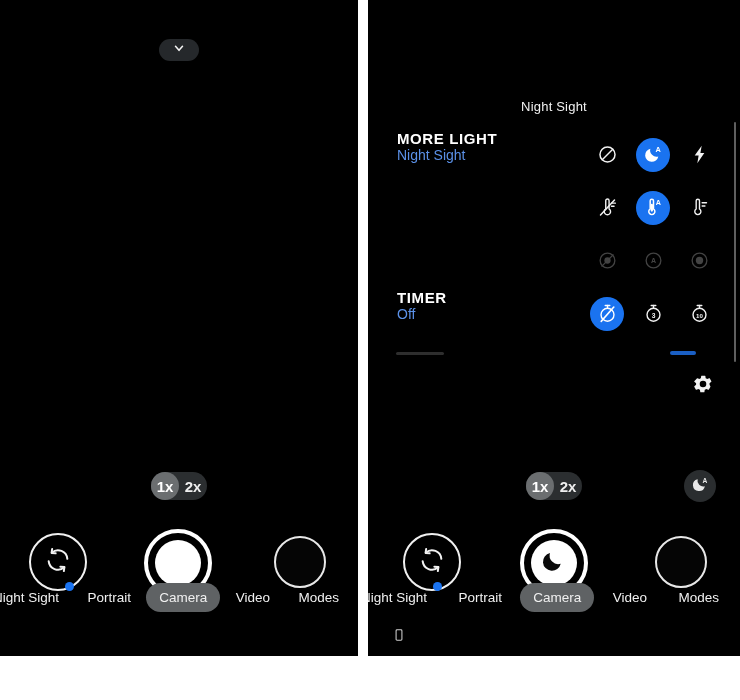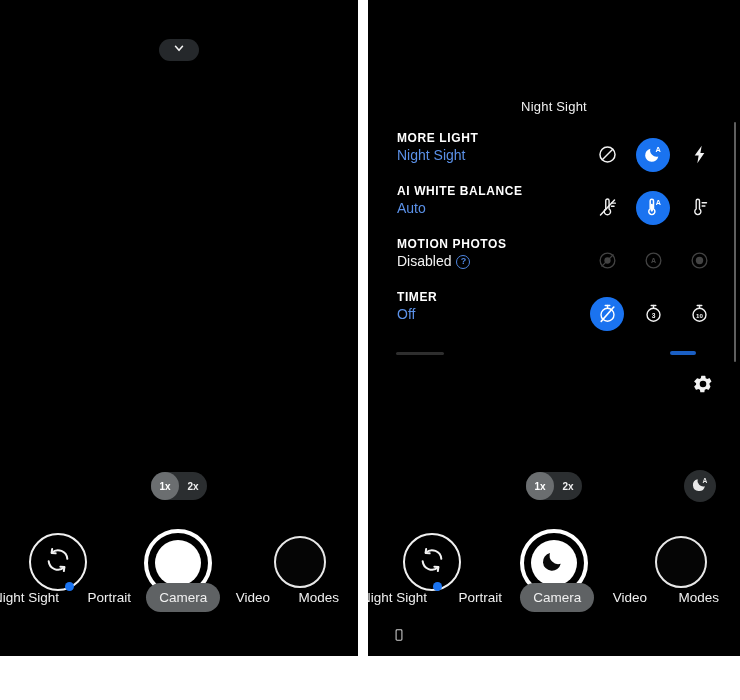--- a/index.html
+++ b/index.html
@@ -43,21 +43,21 @@
   .settings-panel {
     position: absolute; top: 128px; left: 0; width: 372px; height: 240px;
     overflow: hidden;
   }
   .setting-row {
     position: absolute; left: 0; width: 372px; height: 53px;
     display: flex; align-items: center;
   }
   .setting-texts { position: absolute; left: 29px; top: 4px; }
   .setting-label {
-    color: #ffffff; font-size: 12px; font-weight: bold;
+    color: #ffffff; font-size: 15px; font-weight: bold;
     letter-spacing: .6px; text-transform: uppercase;
     line-height: 13px;
   }
   .setting-value {
     font-size: 14px; line-height: 19px; margin-top: 1px;
     display: flex; align-items: center; gap: 5px;
   }
   .v-blue  { color: #5b91e8; }
   .v-white { color: #f2f2f2; }
   .help-icon {
@@ -106,21 +106,21 @@
   
   .zoom-pill {
     position: absolute; top: 472px;
     width: 56px; height: 28px; border-radius: 14px;
     background: #2b2e30;
     display: flex; align-items: center;
   }
   .zoom-opt {
     width: 28px; height: 28px; border-radius: 50%;
     display: flex; align-items: center; justify-content: center;
-    color: #efefef; font-size: 10px; font-weight: bold;
+    color: #efefef; font-size: 15px; font-weight: bold;
   }
   .zoom-opt.sel { background: #6b6e70; color: #ffffff; }
 
   .night-badge {
     position: absolute; top: 470px; right: 24px;
     width: 32px; height: 32px; border-radius: 50%;
     background: #2a2d2f;
     display: flex; align-items: center; justify-content: center;
   }
   .night-badge svg { width: 19px; height: 19px; }
@@ -267,26 +267,20 @@
             <span>
               <svg viewBox="0 0 24 24">
                 <polygon points="14.5,2 6.5,13.2 11,13.2 9.5,22 17.5,10.4 13,10.4" fill="#f2f2f2"></polygon>
               </svg>
             </span>
           </div>
         </div>
       </div>
 
       <div class="setting-row" style="top:53px;">
-        <div class="setting-texts">
-          <div class="setting-label">AI WHITE BALANCE</div>
-          <div class="setting-value">
-            <span class="v-blue">Auto</span>
-          </div>
-        </div>
         <div class="opt-group">
           <div class="opt">
             <span>
               <svg viewBox="0 0 24 24" fill="none" stroke="#f2f2f2" stroke-width="1.6" stroke-linecap="round">
                 <path d="M10 4.2a1.9 1.9 0 0 1 3.8 0v9.4a3.6 3.6 0 1 1-3.8 0z"></path>
                 <line x1="16.5" y1="7" x2="21" y2="7"></line>
                 <line x1="16.5" y1="10.5" x2="19.5" y2="10.5"></line>
                 <line x1="4" y1="20.5" x2="20" y2="3.5" stroke-width="1.7"></line>
               </svg>
             </span>
@@ -306,27 +300,20 @@
                 <path d="M8.2 4.4a1.9 1.9 0 0 1 3.8 0v9.3a3.5 3.5 0 1 1-3.8 0z"></path>
                 <line x1="15" y1="6.6" x2="20" y2="6.6"></line>
                 <line x1="15" y1="10.2" x2="18.2" y2="10.2"></line>
               </svg>
             </span>
           </div>
         </div>
       </div>
 
       <div class="setting-row" style="top:106px;">
-        <div class="setting-texts">
-          <div class="setting-label">MOTION PHOTOS</div>
-          <div class="setting-value">
-            <span class="v-white">Disabled</span>
-            <span class="help-icon">?</span>
-          </div>
-        </div>
         <div class="opt-group">
           <div class="opt dim">
             <span>
               <svg viewBox="0 0 24 24" fill="none" stroke="#dddddd" stroke-width="1.5">
                 <circle cx="12" cy="12" r="8.4"></circle>
                 <circle cx="12" cy="12" r="3.6" fill="#dddddd" stroke="none"></circle>
                 <line x1="5.6" y1="18.4" x2="18.4" y2="5.6" stroke-linecap="round"></line>
               </svg>
             </span>
           </div>

